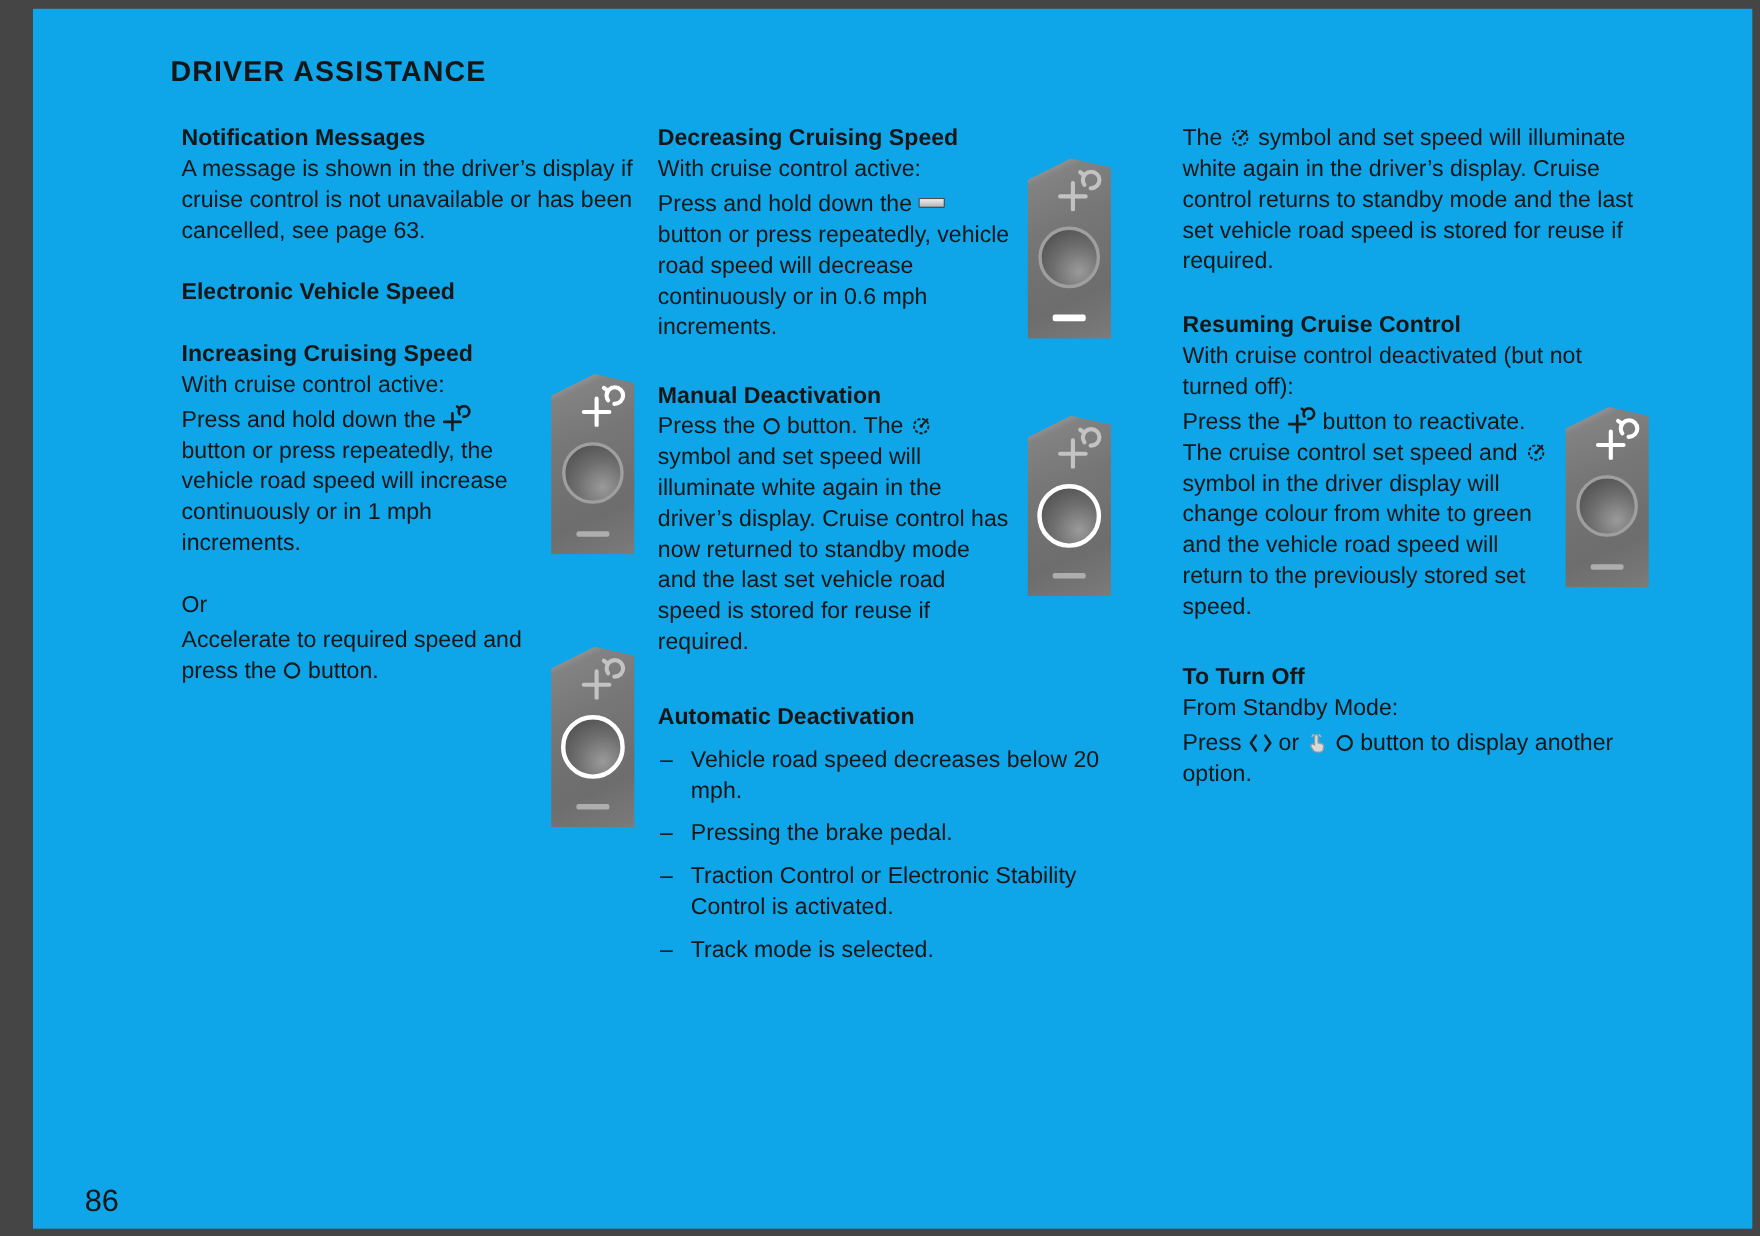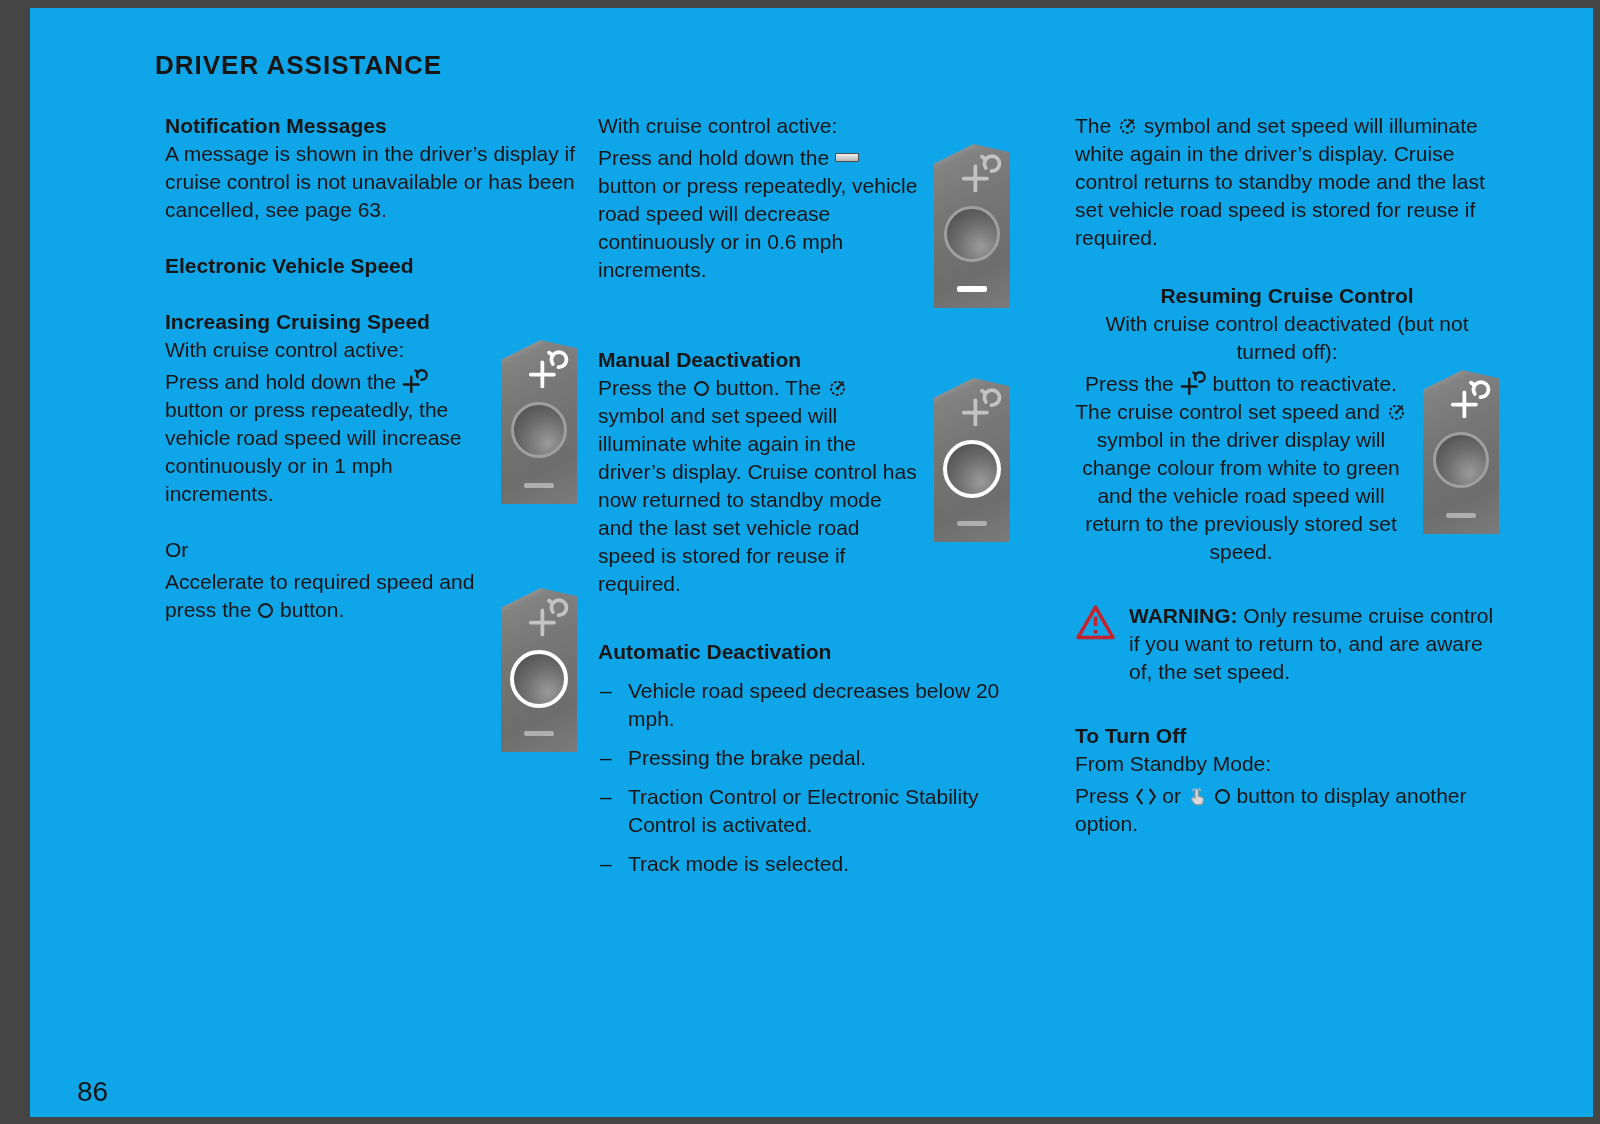--- a/index.html
+++ b/index.html
@@ -20,21 +20,21 @@
   .pageno{
     position:absolute;left:47px;top:1068px;font-size:28px;
   }
   .col{position:absolute;top:104px;width:412px;font-size:21px;line-height:28px;}
   #col1{left:135px;}
   #col2{left:568px;}
   #col3{left:1045px;width:424px;}
   section{display:block;}
   section::after{content:"";display:block;clear:both;}
   .mt28{margin-top:28px;}
-  .mt30{margin-top:30px;text-align:center;}
+  .mt30{margin-top:30px;}
   .mt36{margin-top:36px;}
   .mt40{margin-top:40px;}
   .mt22{margin-top:22px;}
   h3{margin:0;font-size:21px;font-weight:700;line-height:28px;}
   .para{margin:0;}
   .para + .para{margin-top:8px;}
   .tight + .para{margin-top:4px;}
   .gaptop{margin-top:30px;}
 
   
@@ -155,20 +155,21 @@
         <div class="s-plus">
             <svg viewBox="0 0 38 34" fill="none" stroke="currentColor" stroke-width="3.4" stroke-linecap="round">
               <path d="M13 11 V33 M2.5 22 H23.5"></path>
               <circle cx="28" cy="8.5" r="6.8" pathLength="100" stroke-dasharray="86 14" stroke-dashoffset="-40"></circle>
               <path d="M22.4 4.6 L19 2.2"></path>
             </svg>
           </div>
         <div class="s-circle"></div>
         <div class="s-minus"></div>
       </div>
+      <h3>Decreasing Cruising Speed</h3>
       <div class="para tight">With cruise control active:</div>
       <div class="para">Press and hold down the <span class="minus-inl"></span> button or press repeatedly, vehicle road speed will decrease continuously or in 0.6 mph increments.</div>
     </section>
 
     <section class="mt28">
       <div class="stalk mt32" data-hl="set">
         <div class="s-plus">
             <svg viewBox="0 0 38 34" fill="none" stroke="currentColor" stroke-width="3.4" stroke-linecap="round">
               <path d="M13 11 V33 M2.5 22 H23.5"></path>
               <circle cx="28" cy="8.5" r="6.8" pathLength="100" stroke-dasharray="86 14" stroke-dashoffset="-40"></circle>
@@ -227,32 +228,20 @@
               <path d="M13 11 V33 M2.5 22 H23.5"></path>
               <circle cx="28" cy="8.5" r="6.8" pathLength="100" stroke-dasharray="86 14" stroke-dashoffset="-40"></circle>
               <path d="M22.4 4.6 L19 2.2"></path>
             </svg></span> button to reactivate. The cruise control set speed and <span class="inl sp-inl"><svg viewBox="0 0 24 22" fill="none" stroke="currentColor" stroke-width="2">
               <circle cx="12" cy="12" r="7.6" pathLength="100" stroke-dasharray="7 4"></circle>
               <path d="M12 12 L19 4.2"></path>
               <circle cx="12" cy="12" r="1.9" fill="currentColor" stroke="none"></circle>
             </svg></span> symbol in the driver display will change colour from white to green and the vehicle road speed will return to the previously stored set speed.</div>
     </section>
 
-    <section class="mt36">
-      <div class="warning">
-        <span class="warn-ico">
-            <svg viewBox="0 0 42 38">
-              <path d="M21 3.2 L39 34.5 H3 Z" stroke="#c5232c" stroke-width="3.6" fill="none" stroke-linejoin="round"></path>
-              <path d="M21 13 v9.5" stroke="#c5232c" stroke-width="3.6" fill="none"></path>
-              <circle cx="21" cy="28.6" r="2.2" fill="#c5232c"></circle>
-            </svg>
-          </span>
-        <div class="warn-text"><strong>WARNING:</strong> Only resume cruise control if you want to return to, and are aware of, the set speed.</div>
-      </div>
-    </section>
 
     <section class="mt36">
       <h3>To Turn Off</h3>
       <div class="para tight">From Standby Mode:</div>
       <div class="para">Press <span class="inl chev-inl"><svg viewBox="0 0 26 20" fill="none" stroke="currentColor" stroke-width="2.6" stroke-linecap="round" stroke-linejoin="round">
               <path d="M8 2 L2.5 10 L8 18 M18 2 L23.5 10 L18 18"></path>
             </svg></span> or <span class="inl hand-inl"><svg viewBox="0 0 24 24">
               <path fill="#d9d9d9" stroke="#9a9a9a" stroke-width="1.3" d="M11 3.2c1 0 1.8.8 1.8 1.8v6.6l4.1 1.2c1.2.35 1.95 1.5 1.75 2.7l-.55 3.2a3.2 3.2 0 0 1-3.1 2.6h-4a3.6 3.6 0 0 1-3-1.6l-2.3-3.5c-.75-1.1-.25-2.55 1-3 .6-.2 1.3-.1 1.8.3l.7.55V5c0-1 .8-1.8 1.8-1.8z"></path>
               <path d="M6.4 5.6a6 6 0 0 1 1.9-2.6 M15.6 5.6a6 6 0 0 0-1.9-2.6" stroke="#b9b9b9" fill="none" stroke-width="1.5"></path>
             </svg></span> <span class="inl set-inl"><svg viewBox="0 0 20 20" fill="none" stroke="currentColor" stroke-width="2.4">

